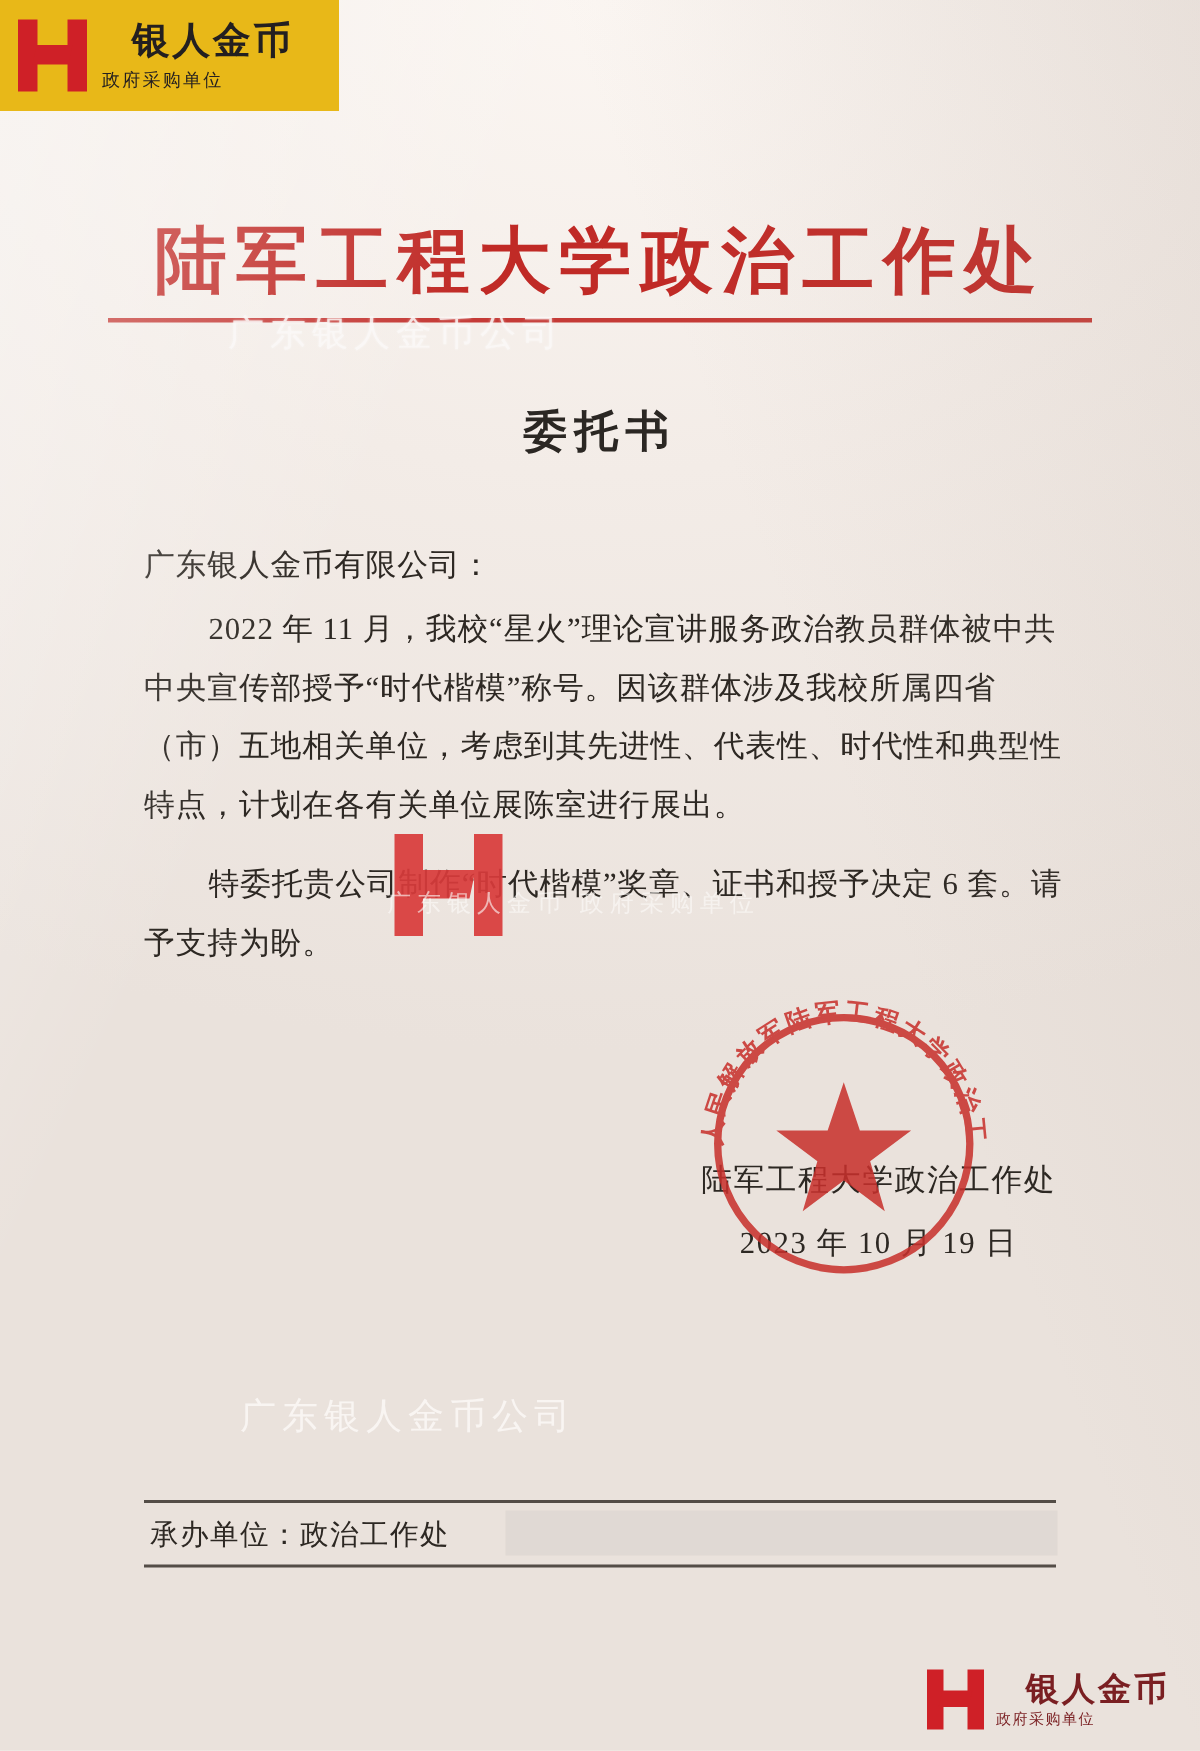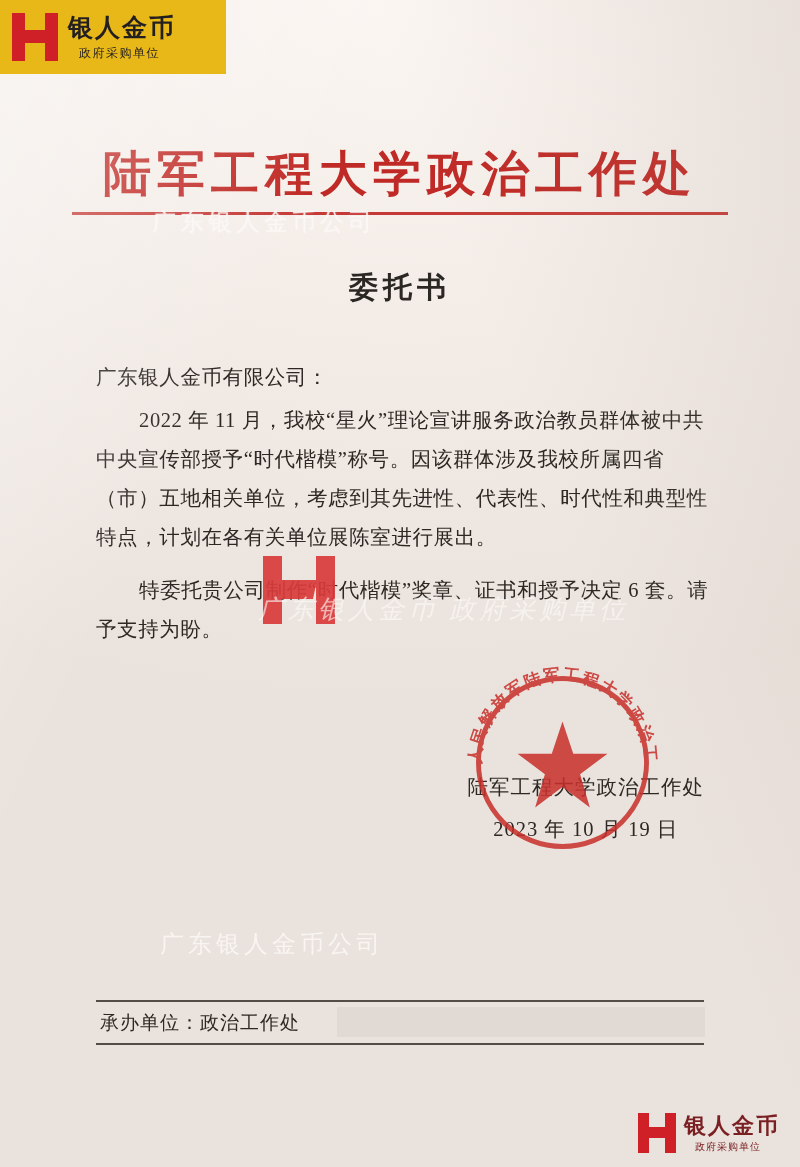--- a/index.html
+++ b/index.html
@@ -64,28 +64,28 @@
     left: 11px; top: 17px; width: 24px; height: 13px;
     transform: skewX(-12deg);
   }
   .logo-text { line-height: 1; }
   .logo-name {
     font-family: "Liberation Sans", sans-serif;
     font-weight: bold;
     font-size: 25px;
     letter-spacing: 2px;
     color: #231f20;
+    margin-left: 20px;
   }
   .logo-sub {
     margin-top: 7px;
     font-family: Liberation Sans, sans-serif;
     font-size: 12px;
     letter-spacing: 1.5px;
     color: #231f20;
-    margin-left: 11px;
   }
 
   
   #doc-title {
     position: absolute;
     left: 0;
     right: 0;
     top: 142px;
     text-align: center;
     font-family: "Liberation Serif", serif;
@@ -201,23 +201,22 @@
   #wm-top {
     left: 152px;
     top: 206px;
     font-size: 24px;
     color: rgba(250,248,246,0.82);
     text-shadow: 0 0 2px rgba(255,255,255,0.5);
   }
   #wm-mid {
     left: 258px;
     top: 592px;
-    font-size: 26px;
+    font-size: 16px;
     color: rgba(252,250,248,0.62);
-    font-style: italic;
   }
   #wm-low {
     left: 160px;
     top: 928px;
     font-size: 24px;
     color: rgba(252,250,248,0.78);
   }
   #wm-mid-mark {
     position: absolute;
     left: 263px;

